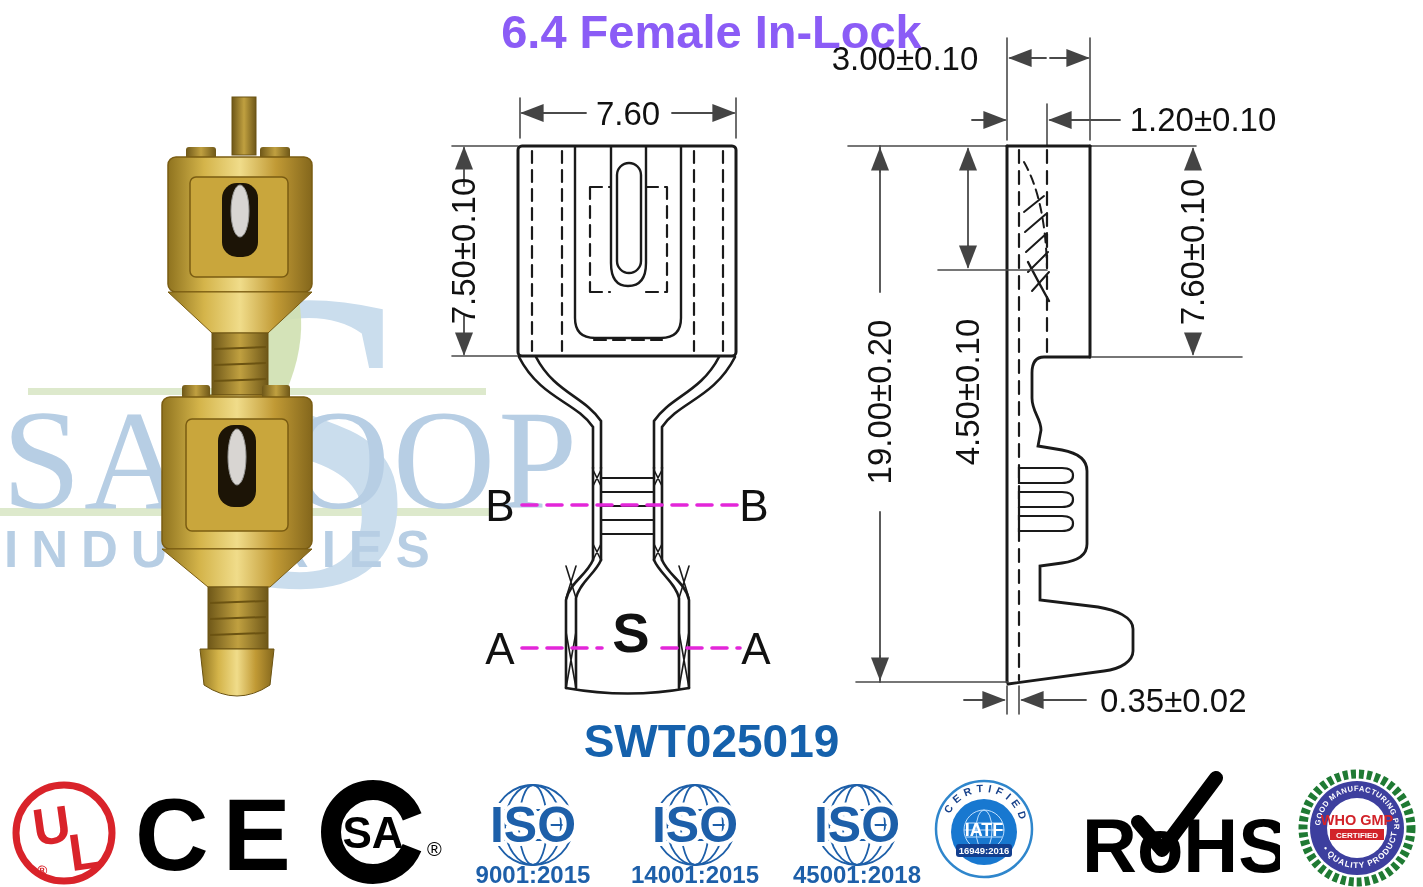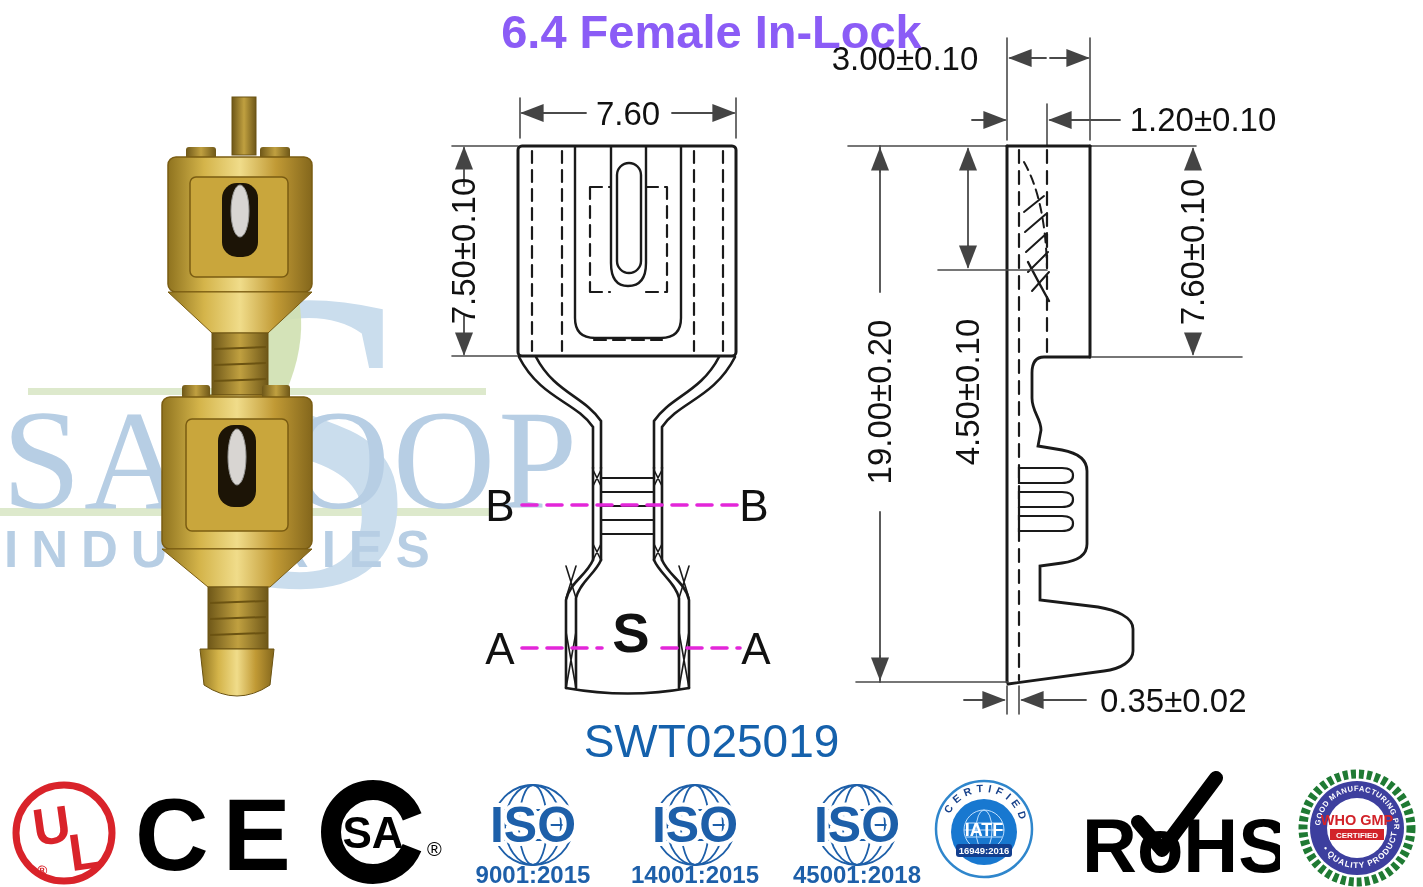--- a/index.html
+++ b/index.html
@@ -1,21 +1,21 @@
 <!DOCTYPE html>
 <html><head>
 <meta charset="utf-8">
 <style>
   html,body{margin:0;padding:0;background:#ffffff;}
   #stage{position:relative;width:1423px;height:887px;background:#fff;overflow:hidden;
          font-family:"Liberation Sans",sans-serif;}
   .abs{position:absolute;}
   #page-title{left:0;top:4px;width:1423px;text-align:center;font-size:47px;font-weight:bold;
               color:#8b5cf6;letter-spacing:0px;}
-  #part-number{left:0;top:714px;width:1423px;text-align:center;font-size:46px;font-weight:normal;color:#1561ac;}
+  #part-number{left:0;top:714px;width:1423px;text-align:center;font-size:46px;font-weight:bold;color:#1561ac;}
   .greenbar{background:#dde9cc;}
   #wm-name{left:2px;top:378px;width:520px;font-family:"Liberation Serif",serif;font-size:142px;
            color:#b7cee4;letter-spacing:3px;white-space:nowrap;}
   #wm-sub{left:4px;top:520px;width:520px;font-size:51px;font-weight:bold;color:#b7cee4;
           letter-spacing:13px;white-space:nowrap;}
   #wm-s{left:185px;top:225px;font-family:"Liberation Serif",serif;font-size:430px;color:#cadded;line-height:1;}
   svg text{font-family:"Liberation Sans",sans-serif;}
   .dimtxt{font-size:33px;fill:#111;}
   .seclbl{font-size:44px;fill:#111;font-weight:500;}
 </style>

